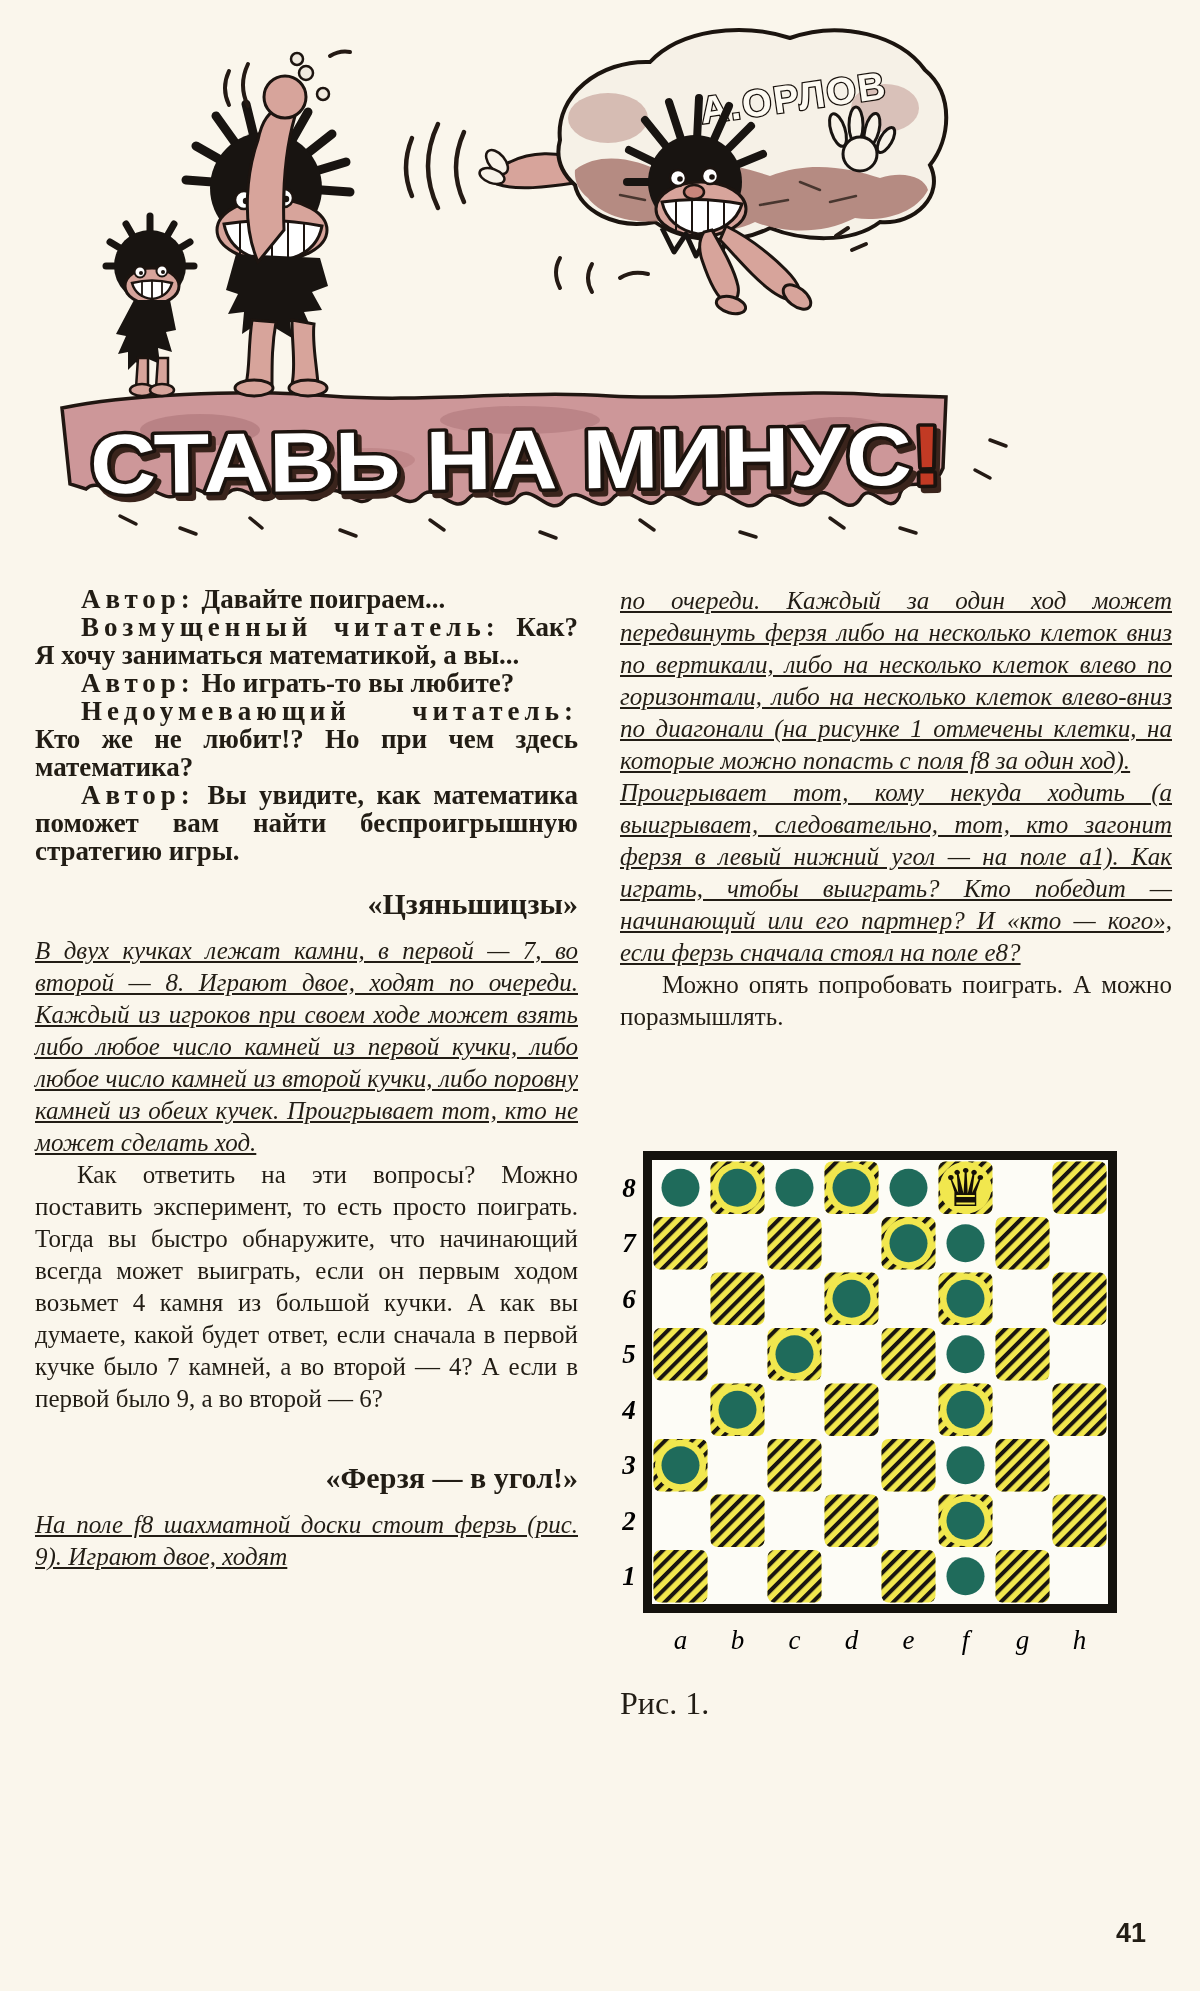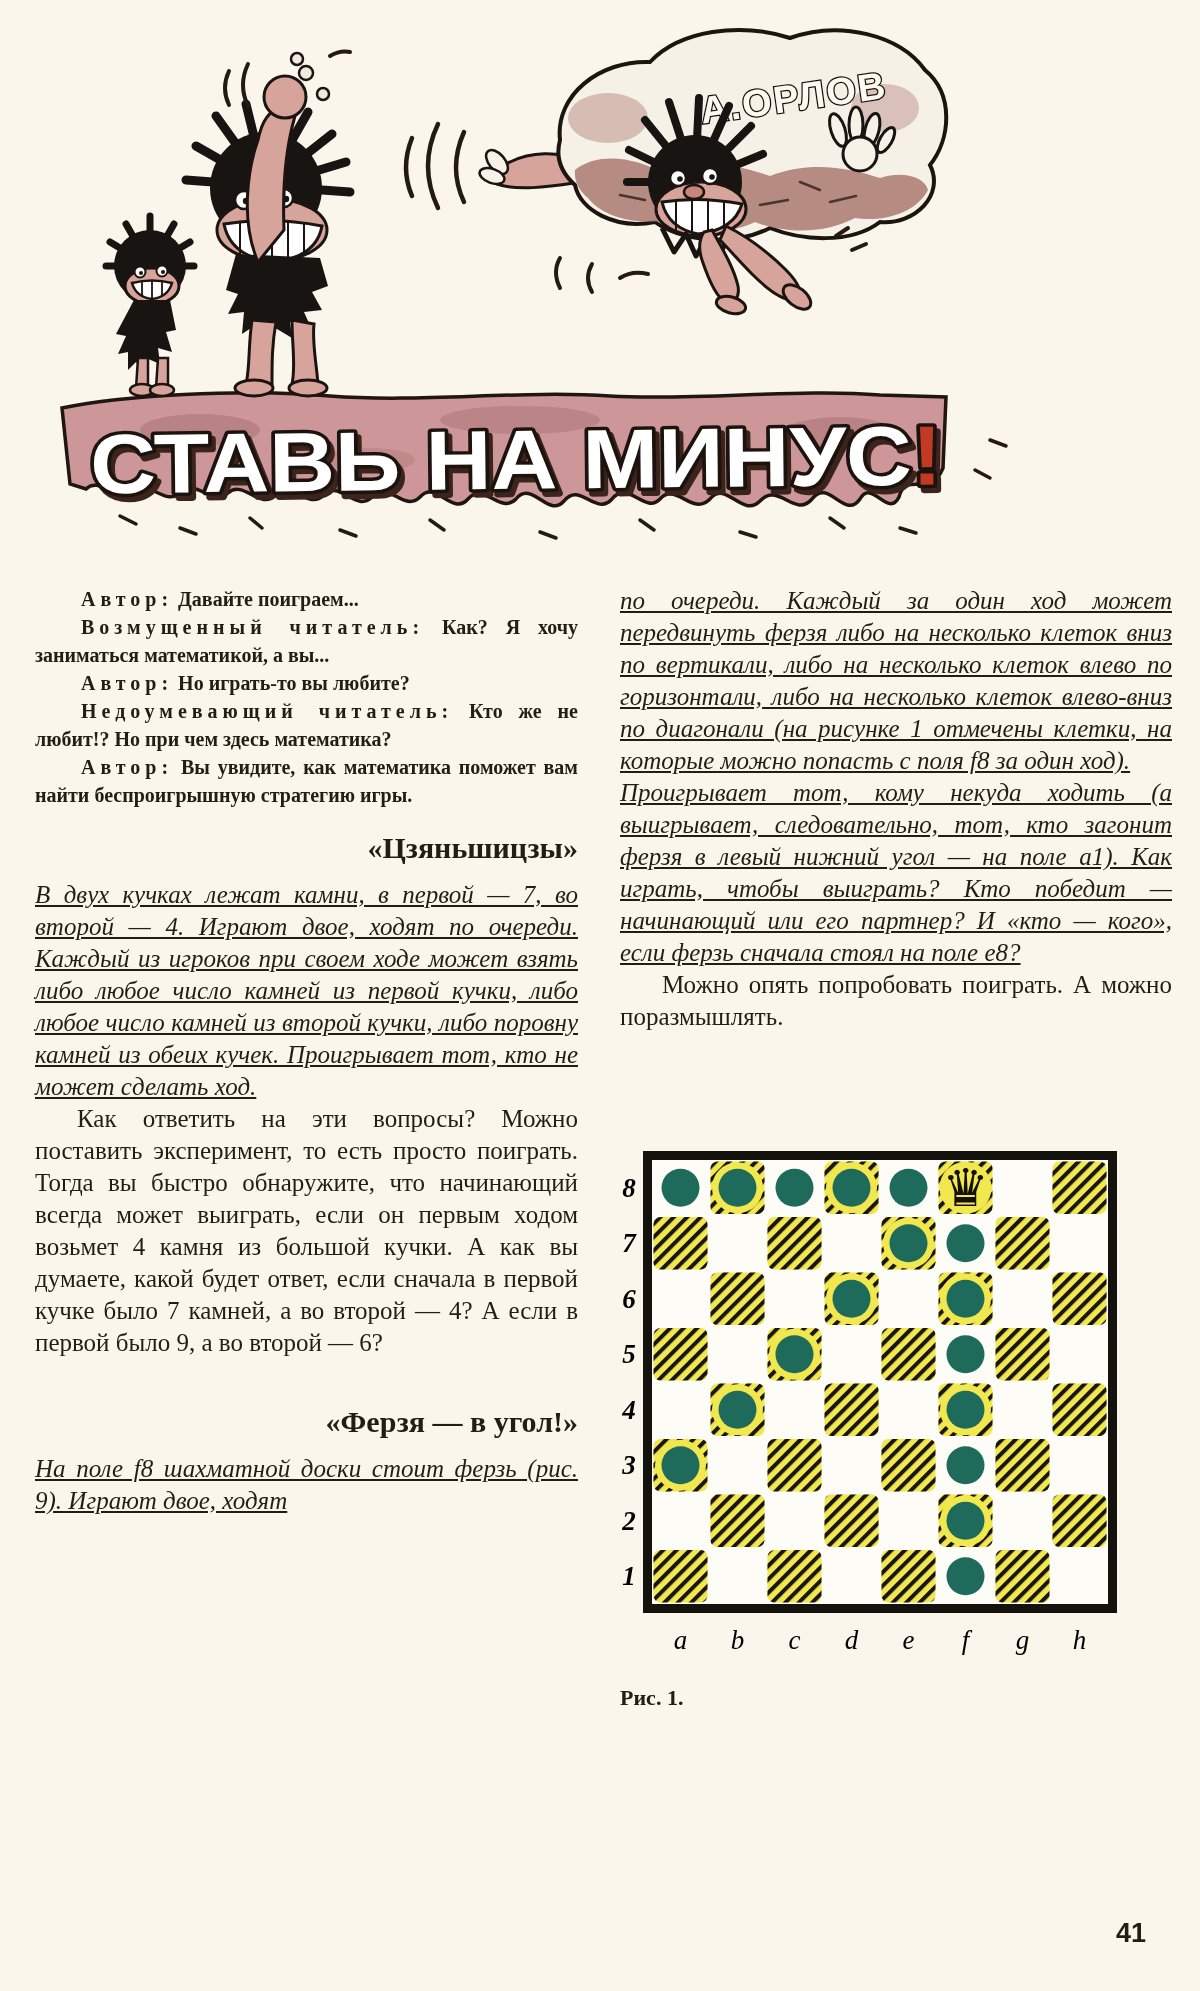--- a/index.html
+++ b/index.html
@@ -6,32 +6,32 @@
   .page{position:relative;width:1200px;height:1991px;margin:0 auto;background:#faf6ec;
         font-family:"Liberation Serif",serif;color:#221d15;overflow:hidden;}
   .cartoon{position:absolute;top:0;left:0;}
   .col{position:absolute;top:585px;}
   .col-left{left:35px;width:543px;}
   .col-right{left:620px;width:552px;}
   p{margin:0;font-size:25px;line-height:32px;text-align:justify;}
   .it{font-style:italic;text-decoration:underline;}
   .flush{text-indent:0;}
   .ind{text-indent:42px;}
-  .dlg{font-weight:bold;font-size:20px;line-height:28px;text-indent:46px;text-align:justify;}
+  .dlg{font-weight:bold;font-size:27px;line-height:28px;text-indent:46px;text-align:justify;}
   .spk{letter-spacing:5px;}
   h2{font-family:"Liberation Serif",serif;font-size:30px;font-weight:bold;line-height:34px;
      margin:22px 0 14px 14px;text-align:right;}
   h2.h2b{margin-top:46px;}
   .figure{margin-top:112px;}
   #board{margin-left:-13px;}
   #board svg{display:block;}
   #board text.rlab{font-family:"Liberation Serif",serif;font-style:italic;font-weight:bold;font-size:27px;}
   #board text.flab{font-family:"Liberation Serif",serif;font-style:italic;font-size:27px;}
   #board text.queen{font-family:"DejaVu Sans",sans-serif;font-size:52px;}
-  .caption{font-weight:bold;font-size:22px;margin-top:24px;}
+  .caption{font-weight:normal;font-size:32px;margin-top:24px;}
   .pageno{position:absolute;right:54px;top:1918px;font-family:Liberation Sans, sans-serif;
           font-weight:bold;font-size:27px;}
   .title-main{font-family:"Liberation Sans",sans-serif;font-weight:bold;font-size:84px;
               fill:#ffffff;stroke:#1c130e;stroke-width:7px;paint-order:stroke;stroke-linejoin:round;}
   .title-main .excl{fill:#c23a24;}
   .sig{font-family:"Liberation Sans",sans-serif;font-weight:bold;font-size:38px;letter-spacing:2px;
        fill:#fdfaf2;stroke:#17100b;stroke-width:2.5px;paint-order:stroke;}
 </style>
 </head>
 <body>
@@ -227,21 +227,21 @@
   <div class="col col-left">
     <div id="dialogue">
         <p class="dlg"><span class="spk">Автор:</span> Давайте поиграем...</p>
         <p class="dlg"><span class="spk">Возмущенный читатель:</span> Как? Я хочу заниматься математикой, а вы...</p>
         <p class="dlg"><span class="spk">Автор:</span> Но играть-то вы любите?</p>
         <p class="dlg"><span class="spk">Недоумевающий читатель:</span> Кто же не любит!? Но при чем здесь математика?</p>
         <p class="dlg"><span class="spk">Автор:</span> Вы увидите, как математика поможет вам найти беспроигрышную стратегию игры.</p>
       </div>
 
     <h2>«Цзяньшицзы»</h2>
-    <p class="it flush">В двух кучках лежат камни, в первой — 7, во второй — 4. Играют двое, ходят по очереди. Каждый из игроков при своем ходе может взять либо любое число камней из первой кучки, либо любое число камней из второй кучки, либо поровну камней из обеих кучек. Проигрывает тот, кто не может сделать ход.</p>
+    <p class="it flush">В двух кучках лежат камни, в первой — 7, во второй — 8. Играют двое, ходят по очереди. Каждый из игроков при своем ходе может взять либо любое число камней из первой кучки, либо любое число камней из второй кучки, либо поровну камней из обеих кучек. Проигрывает тот, кто не может сделать ход.</p>
     <p class="ind">Как ответить на эти вопросы? Можно поставить эксперимент, то есть просто поиграть. Тогда вы быстро обнаружите, что начинающий всегда может выиграть, если он первым ходом возьмет 4 камня из большой кучки. А как вы думаете, какой будет ответ, если сначала в первой кучке было 7 камней, а во второй — 4? А если в первой было 9, а во второй — 6?</p>
 
     <h2 class="h2b">«Ферзя — в угол!»</h2>
     <p class="it flush">На поле f8 шахматной доски стоит ферзь (рис. 9). Играют двое, ходят</p>
   </div>
 
   <div class="col col-right">
     <p class="it flush">по очереди. Каждый за один ход может передвинуть ферзя либо на несколько клеток вниз по вертикали, либо на несколько клеток влево по горизонтали, либо на несколько клеток влево-вниз по диагонали (на рисунке 1 отмечены клетки, на которые можно попасть с поля f8 за один ход).</p>
     <p class="it flush">Проигрывает тот, кому некуда ходить (а выигрывает, следовательно, тот, кто загонит ферзя в левый нижний угол — на поле a1). Как играть, чтобы выиграть? Кто победит — начинающий или его партнер? И «кто — кого», если ферзь сначала стоял на поле e8?</p>
     <p class="ind">Можно опять попробовать поиграть. А можно поразмышлять.</p>

